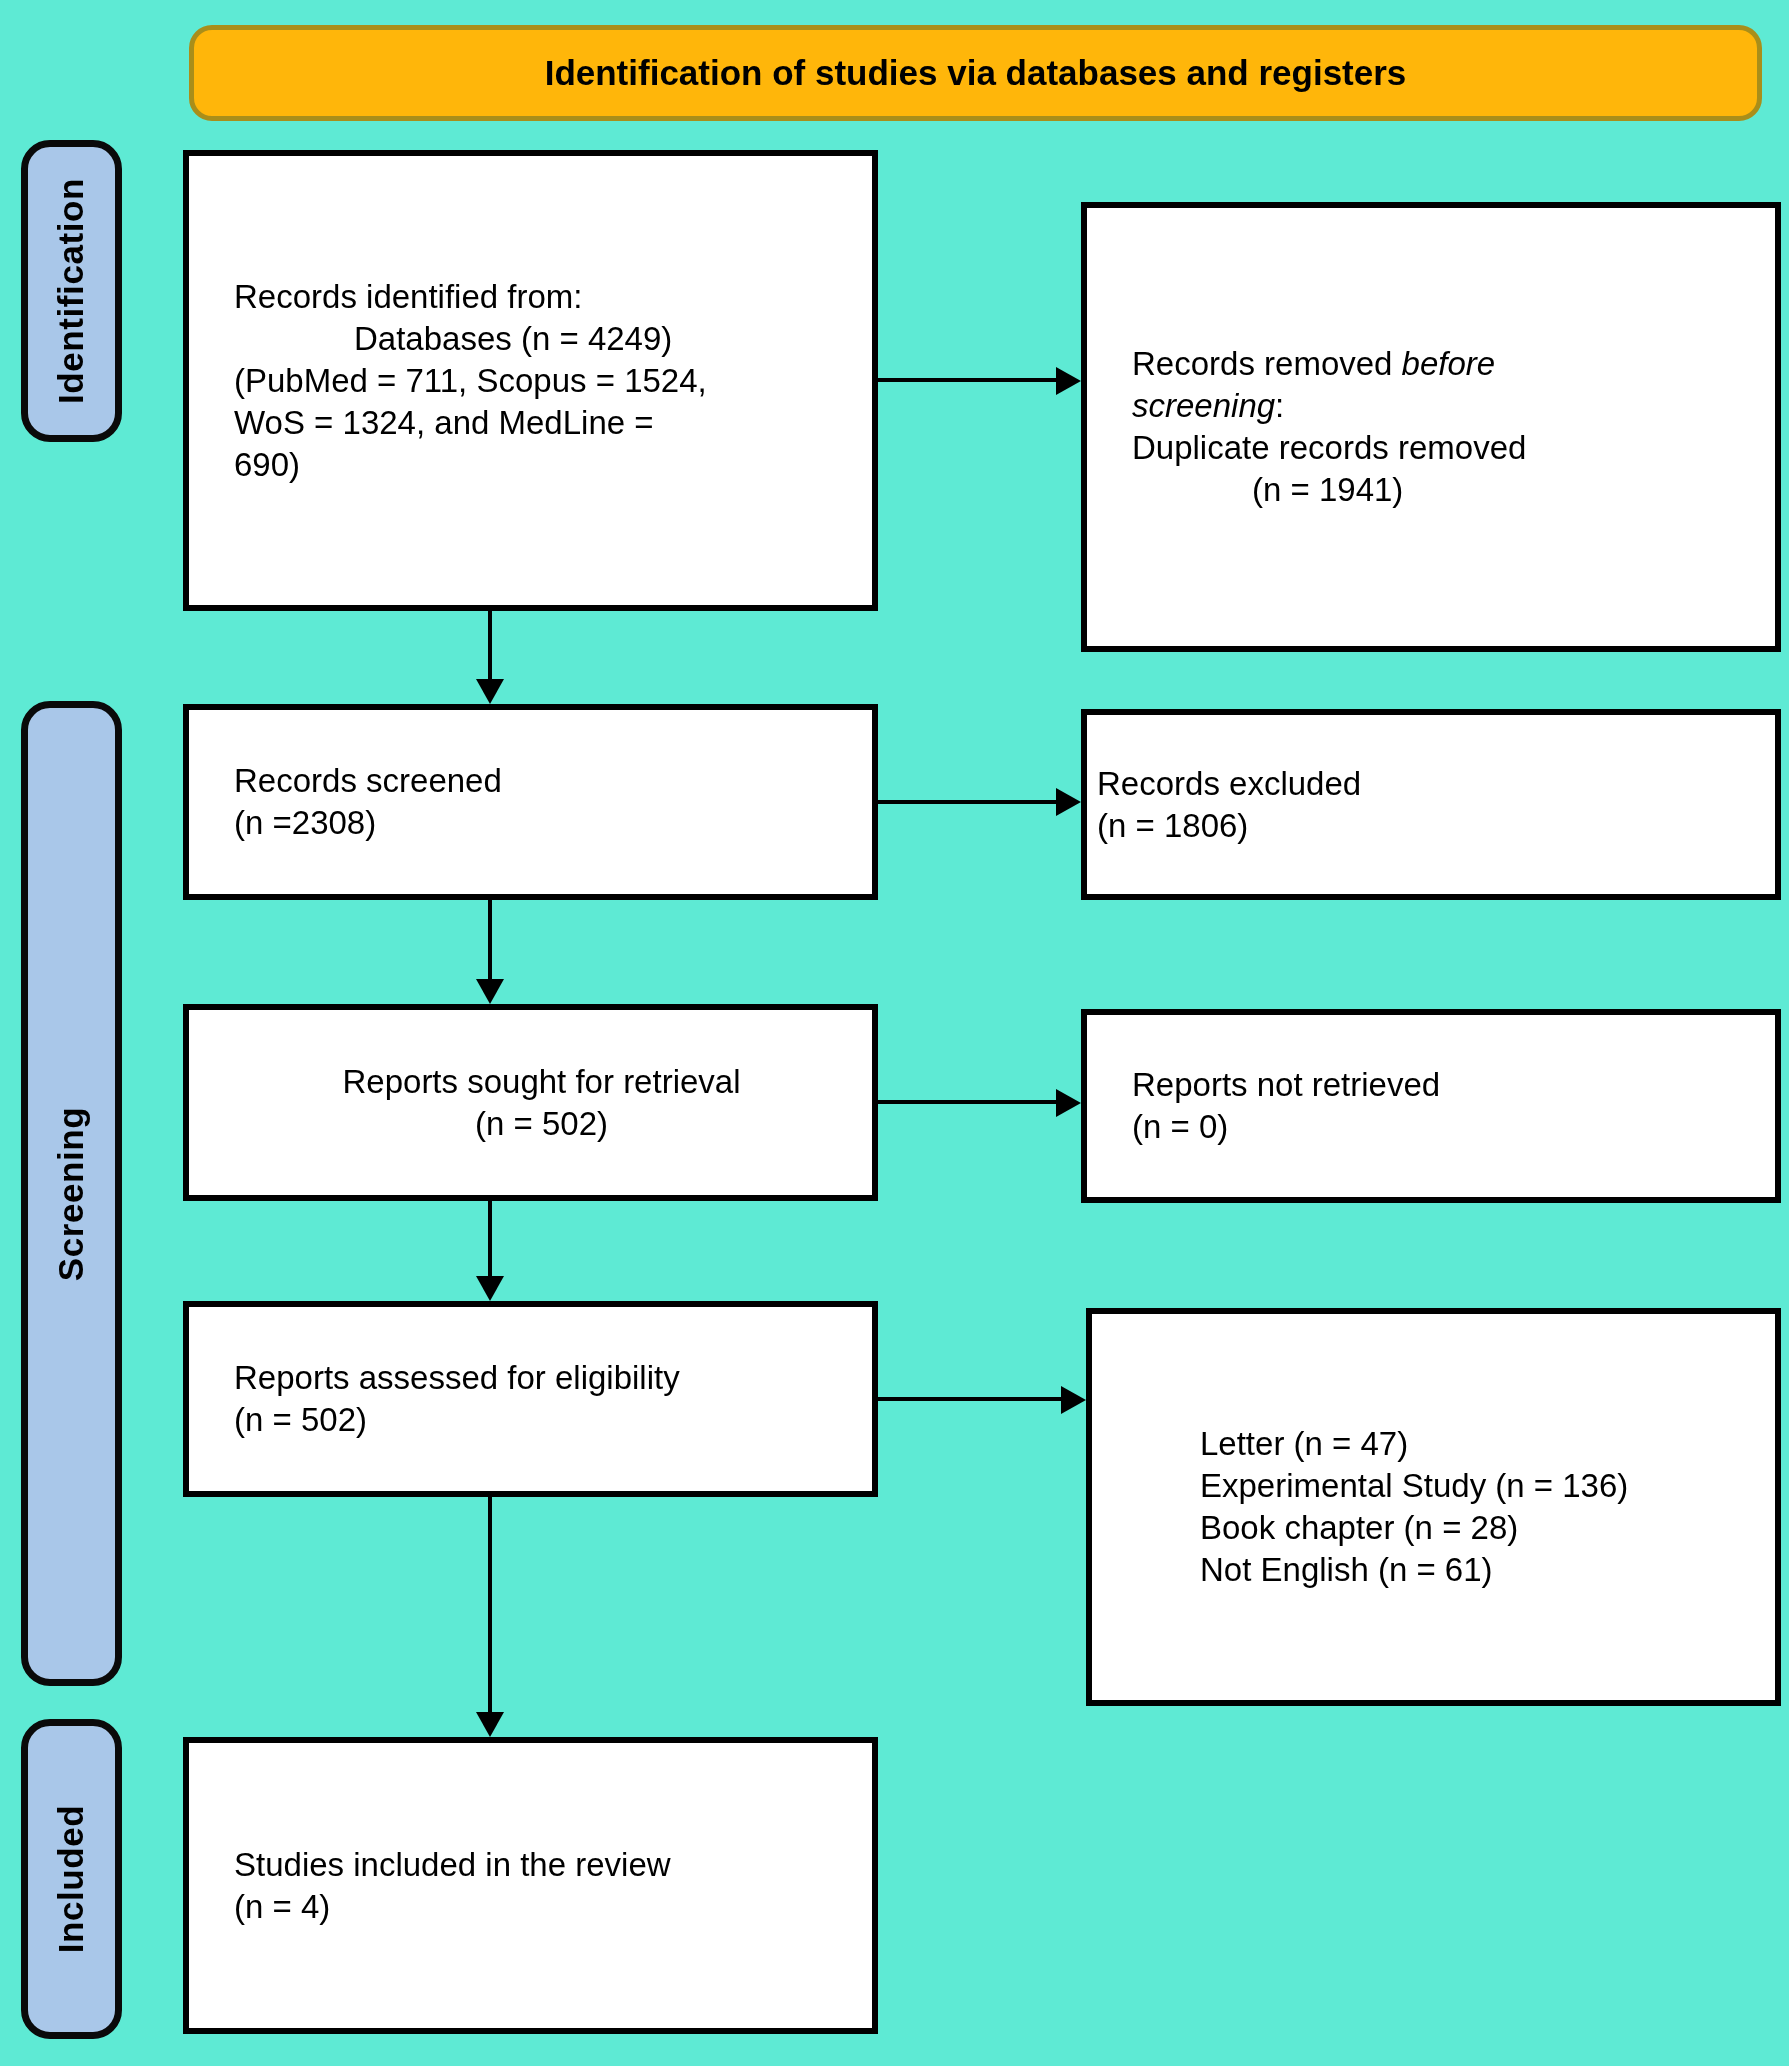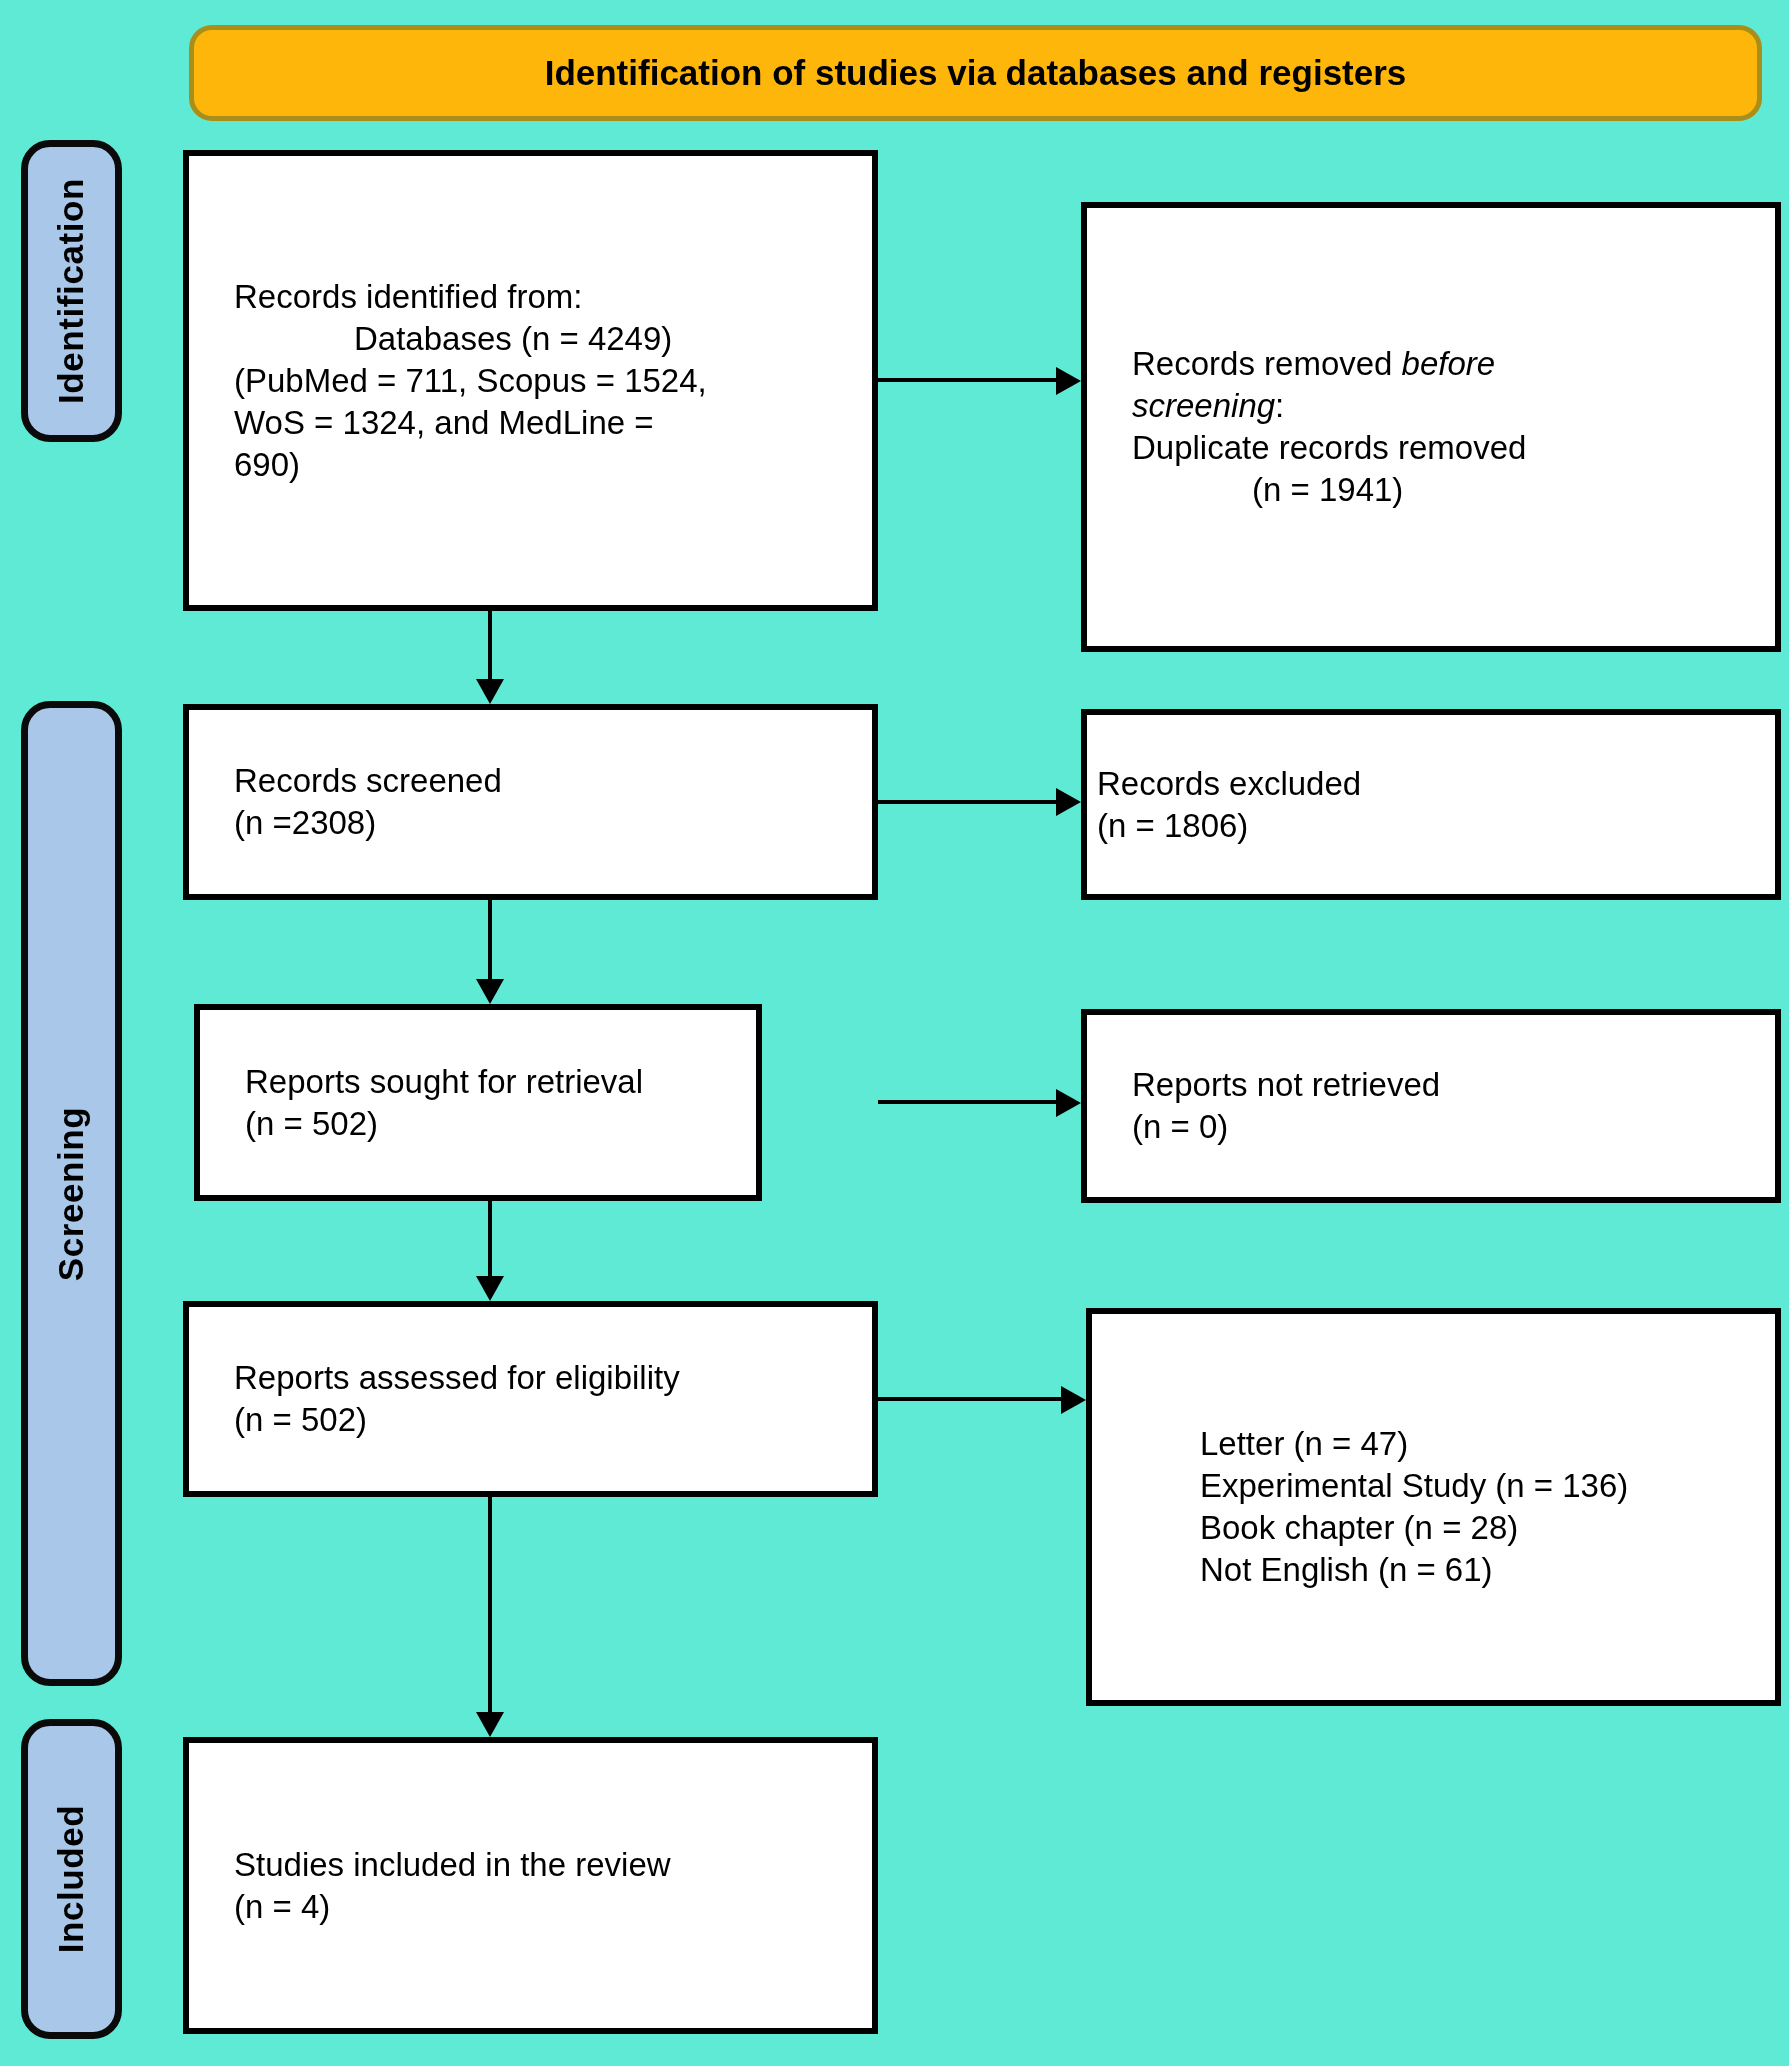--- a/index.html
+++ b/index.html
@@ -30,21 +30,21 @@
   
   .fbox{
     position:absolute;background:#ffffff;border:6.3px solid #000;
     box-sizing:border-box;display:flex;flex-direction:column;justify-content:center;
     padding:12.6px 23px 12.6px 45px;font-size:33px;line-height:42px;
   }
   #box-records-identified{left:183px;top:150px;width:695px;height:461px;}
   #box-records-removed{left:1081px;top:158px;width:700px;height:450px;margin-top:44px;}
   #box-records-screened{left:183px;top:704px;width:695px;height:196px;}
   #box-records-excluded{left:1081px;top:709px;width:700px;height:191px;padding-left:10px;}
-  #box-reports-sought{left:194px;top:1004px;width:568px;height:197px;}
+  #box-reports-sought{left:183px;top:1004px;width:695px;height:197px;align-items:center;}
   #box-reports-not-retrieved{left:1081px;top:1009px;width:700px;height:194px;}
   #box-reports-assessed{left:183px;top:1301px;width:695px;height:196px;}
   #box-reports-excluded{left:1086px;top:1308px;width:695px;height:398px;}
   #box-studies-included{left:183px;top:1737px;width:695px;height:297px;}
   .line{min-height:42px;}
   .indent{padding-left:120px;}
   .indent-sm{padding-left:63px;}
   
   .vline{position:absolute;width:4.4px;background:#000;}
   .hline{position:absolute;height:4.4px;background:#000;}

